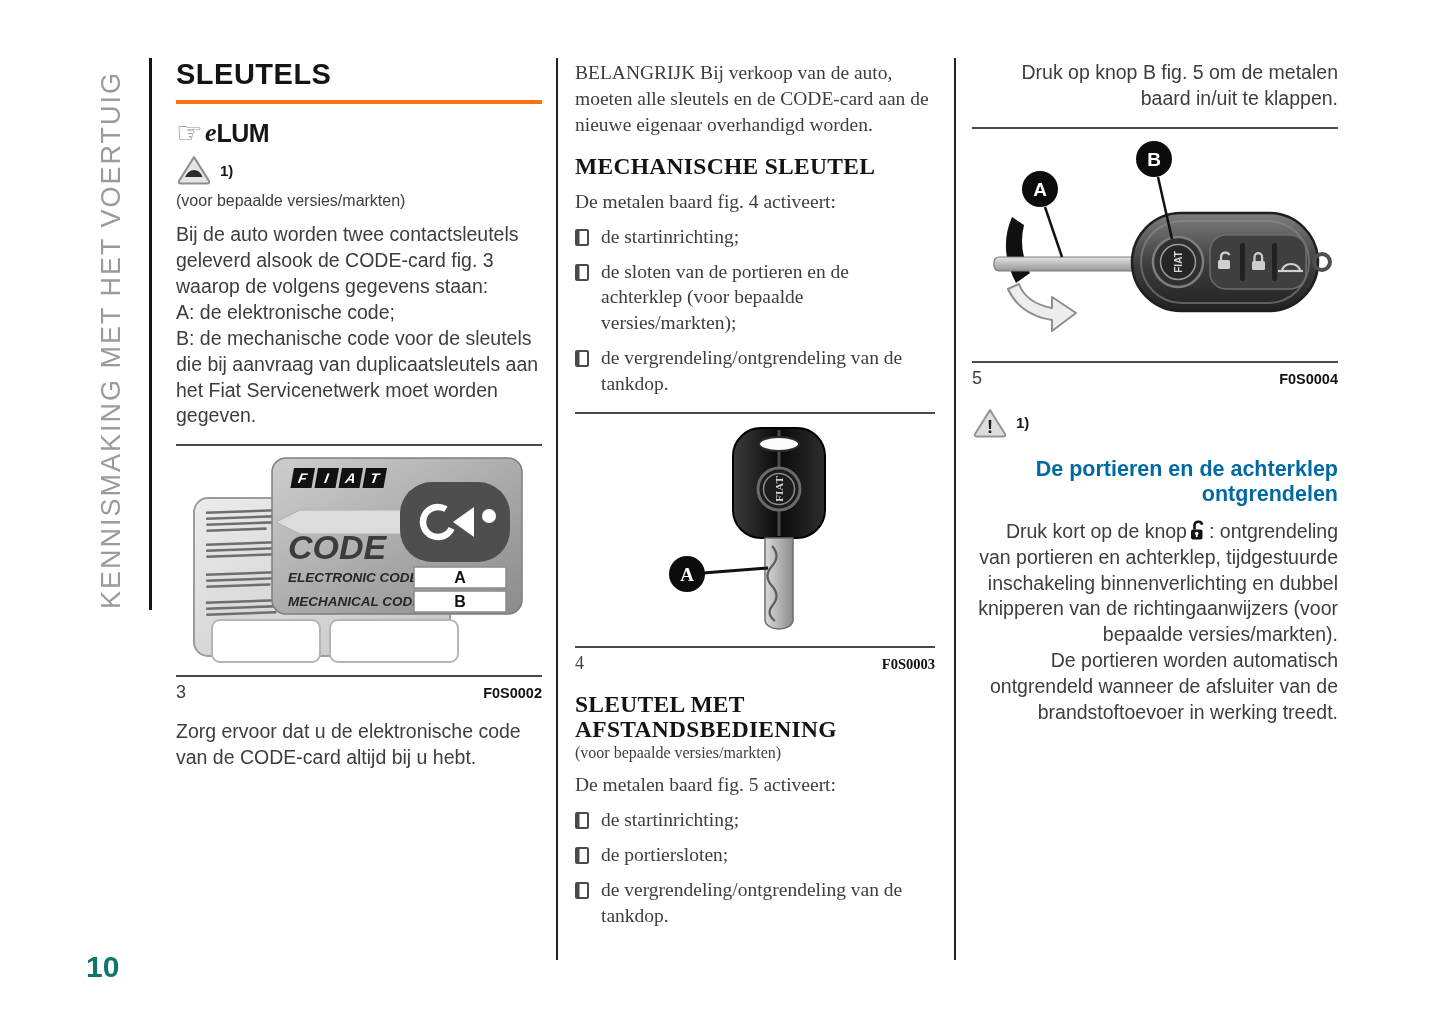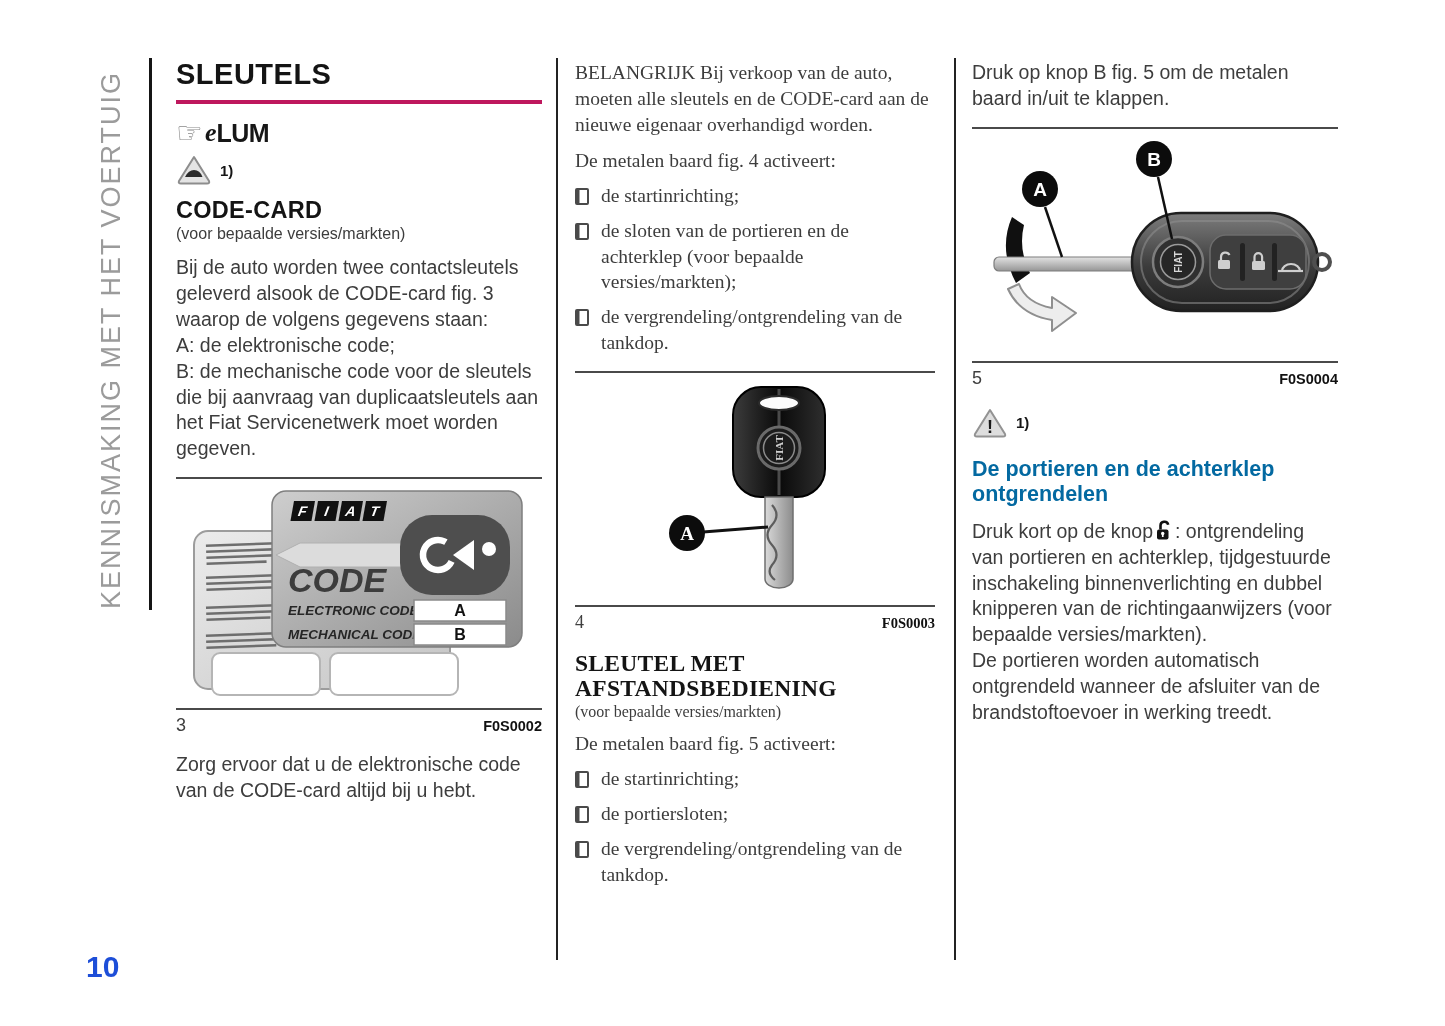--- a/index.html
+++ b/index.html
@@ -7,34 +7,34 @@
     position:relative; width:1445px; height:1026px; background:#ffffff;
     font-family:"Liberation Sans", sans-serif; color:#3d3d3d; overflow:hidden;
   }
   
   .sidebar-label {
     position:absolute; left:96px; top:64px; height:545px;
     writing-mode:vertical-rl; transform:rotate(180deg);
     font-size:27px; letter-spacing:2px; color:#9b9b9b; white-space:nowrap;
   }
   .sidebar-rule { position:absolute; left:149px; top:58px; width:3px; height:552px; background:#151515; }
-  .page-number { position:absolute; left:86px; top:950px; font-size:30px; font-weight:bold; color:#1d4ed8; }
+  .page-number { position:absolute; left:86px; top:950px; font-size:30px; font-weight:bold; color:#0f766e; }
 
   
   .col { position:absolute; top:58px; }
   .col1 { left:176px; width:366px; }
   .col2 { left:575px; width:360px;font-family:Liberation Serif, serif; }
-  .col3 { left:972px; width:366px; }
+  .col3 { left:972px; width:366px;text-align:right; }
   .vsep { position:absolute; top:58px; width:2px; height:902px; background:#232323; }
   .vsep1 { left:556px; } .vsep2 { left:954px; }
 
   
   h1.section-title {
     margin:0 0 14px 0; padding:0 0 9px 0; font-size:29px; letter-spacing:.5px;
-    color:#141414; border-bottom:4px solid #be185d;
+    color:#141414; border-bottom:4px solid #f97316;
   }
   h2.sub-title { margin:12px 0 2px 0; font-size:23.5px; line-height:1.06; letter-spacing:.3px; color:#141414; }
   h3.minor-title { margin:18px 0 0 0; font-size:21.5px; line-height:1.16; color:#0369a1; }
   .subhead { font-size:16px; color:#3d3d3d; margin:2px 0 0 0; }
   p.body { font-size:19.5px; line-height:1.33; margin:12px 0 0 0; white-space:pre-line; }
   .icon-row { display:flex; align-items:center; margin:4px 0 6px 0; }
   .hand-glyph { font-size:30px; color:#8a8a8a; line-height:1; margin-right:2px; }
   .elum-e { font-family:"Liberation Serif", serif; font-style:italic; font-weight:bold; font-size:26px; color:#161616; }
   .elum-lum { font-weight:bold; font-size:25px; letter-spacing:-.5px; color:#161616; }
   .ref-label { font-size:15px; font-weight:bold; color:#161616; margin-left:8px; }
@@ -80,21 +80,20 @@
     </div>
 
     <div class="icon-row">
       <svg width="36" height="32" viewBox="0 0 36 32">
         <path d="M18,3 L33,27 Q34,29.5 31,29.5 H5 Q2,29.5 3,27 Z" fill="#e4e4e4" stroke="#8d8d8d" stroke-width="2" stroke-linejoin="round"></path>
         <path d="M9,23 q3.5,-7 9,-7 q6,0 8.5,7 z" fill="#2b2b2b"></path>
       </svg>
       <span class="ref-label">1)</span>
     </div>
 
-    <h2 class="sub-title">CODE-CARD</h2>
     <div class="subhead">(voor bepaalde versies/markten)</div>
     <p class="body">Bij de auto worden twee contactsleutels geleverd alsook de CODE-card fig. 3 waarop de volgens gegevens staan:
 A: de elektronische code;
 B: de mechanische code voor de sleutels die bij aanvraag van duplicaatsleutels aan het Fiat Servicenetwerk moet worden gegeven.</p>
 
     <div class="fig">
       <div class="fig-body">
         <svg width="366" height="225" viewBox="0 0 366 225">
           <defs>
             <linearGradient id="g3f" x1="0" y1="0" x2="1" y2="1">
@@ -168,20 +167,21 @@
         <span class="fig-code">F0S0002</span>
       </div>
     </div>
 
     <p class="body" style="margin-top:16px">Zorg ervoor dat u de elektronische code van de CODE-card altijd bij u hebt.</p>
   </div>
 
   <div class="col col2">
     <p class="body" style="margin-top:2px">BELANGRIJK Bij verkoop van de auto, moeten alle sleutels en de CODE-card aan de nieuwe eigenaar overhandigd worden.</p>
 
+    <h2 class="sub-title" style="margin-top:16px">MECHANISCHE SLEUTEL</h2>
     <p class="body" style="margin-top:10px">De metalen baard fig. 4 activeert:</p>
     <ul class="sqlist">
       <li>
           <span class="sq"></span>
           <span>de startinrichting;</span>
         </li>
       <li>
           <span class="sq"></span>
           <span>de sloten van de portieren en de achterklep (voor bepaalde versies/markten);</span>
         </li>

